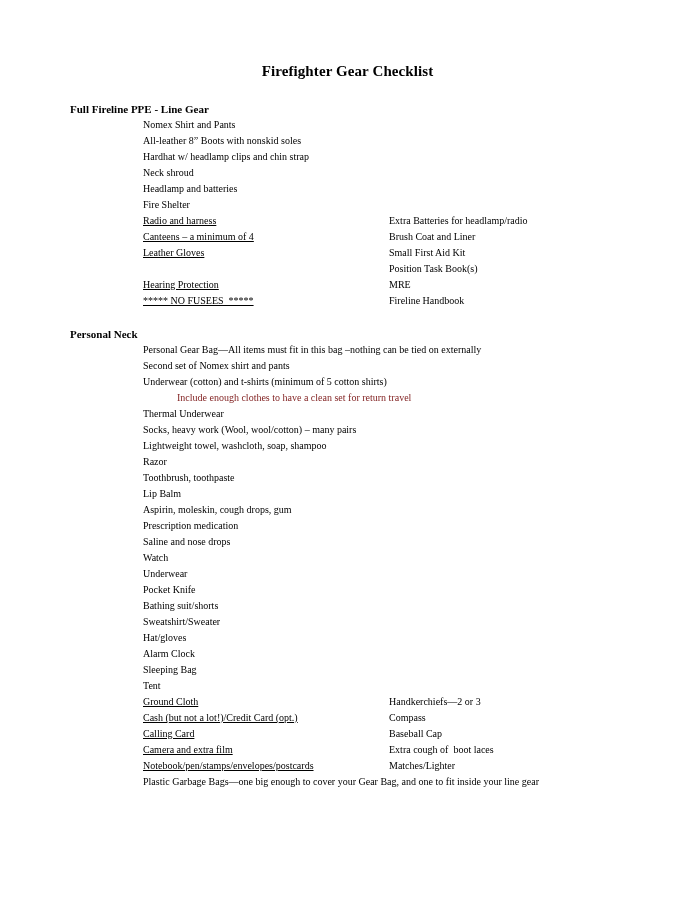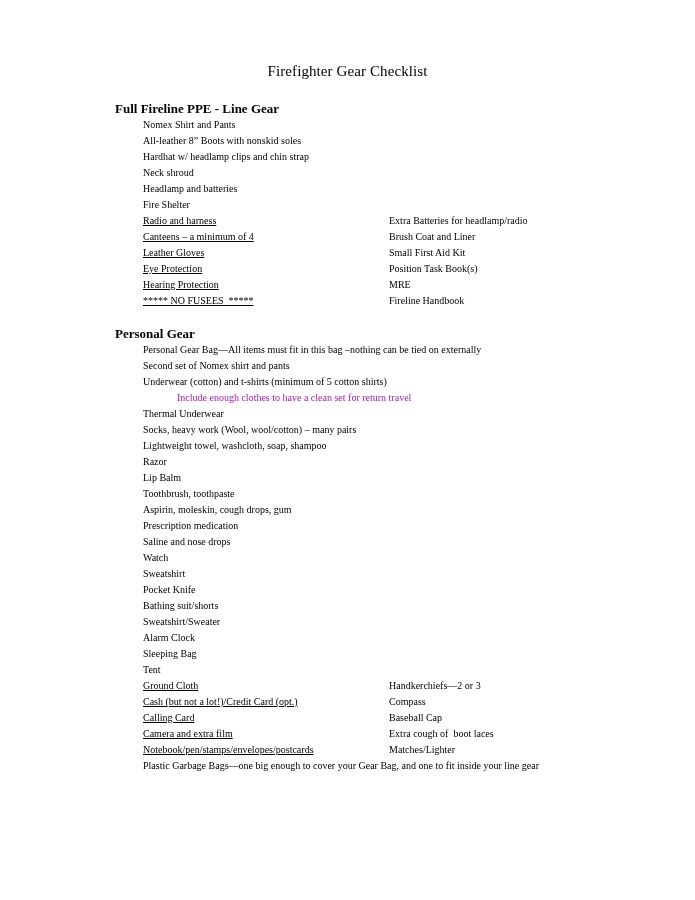--- a/index.html
+++ b/index.html
@@ -22,38 +22,38 @@
     height: 900px;
     box-sizing: border-box;
     padding: 0;
     overflow: hidden;
   }
 
   
   .doc-title {
     text-align: center;
     font-size: 15px;
-    font-weight: normal;
+    font-weight: bold;
     line-height: 16px;
     margin: 0;
     padding-top: 63px;
     letter-spacing: 0.1px;
   }
 
   
   .section {
     margin: 0;
     padding: 0;
   }
   .section-heading {
-    font-size: 13px;
+    font-size: 11px;
     font-weight: bold;
     line-height: 16px;
     margin: 0;
-    padding-left: 115px;
+    padding-left: 70px;
     white-space: pre;
   }
   .section-ppe { margin-top: 22px; }
   .section-personal { margin-top: 17px; }
 
   
   .rows {
     margin: 0;
     padding: 0;
     list-style: none;
@@ -108,46 +108,47 @@
         <div class="rows">
           <div class="row"><span class="col1">Nomex Shirt and Pants</span></div>
           <div class="row"><span class="col1">All-leather 8” Boots with nonskid soles</span></div>
           <div class="row"><span class="col1">Hardhat w/ headlamp clips and chin strap</span></div>
           <div class="row"><span class="col1">Neck shroud</span></div>
           <div class="row"><span class="col1">Headlamp and batteries</span></div>
           <div class="row"><span class="col1">Fire Shelter</span></div>
           <div class="row twocol"><span class="col1">Radio and harness</span><span class="col2">Extra Batteries for headlamp/radio</span></div>
           <div class="row twocol"><span class="col1">Canteens – a minimum of 4</span><span class="col2">Brush Coat and Liner</span></div>
           <div class="row twocol"><span class="col1">Leather Gloves</span><span class="col2">Small First Aid Kit</span></div>
-          <div class="row twocol"><span class="col1">Eye Protection</span><span class="col2">Position Task Book(s)</span></div>
+          <div class="row twocol"><span class="col2">Position Task Book(s)</span></div>
           <div class="row twocol"><span class="col1">Hearing Protection</span><span class="col2">MRE</span></div>
           <div class="row twocol"><span class="col1">***** NO FUSEES  *****</span><span class="col2">Fireline Handbook</span></div>
         </div>
       </div>
       <div class="section section-personal">
-        <div class="section-heading">Personal Gear</div>
+        <div class="section-heading">Personal Neck</div>
         <div class="rows">
           <div class="row wide"><span class="col1">Personal Gear Bag—All items must fit in this bag –nothing can be tied on externally</span></div>
           <div class="row"><span class="col1">Second set of Nomex shirt and pants</span></div>
           <div class="row"><span class="col1">Underwear (cotton) and t-shirts (minimum of 5 cotton shirts)</span></div>
-          <div class="row note" style="color: #a21caf;"><span class="col1">Include enough clothes to have a clean set for return travel</span></div>
+          <div class="row note" style="color: #7f1d1d;"><span class="col1">Include enough clothes to have a clean set for return travel</span></div>
           <div class="row"><span class="col1">Thermal Underwear</span></div>
           <div class="row"><span class="col1">Socks, heavy work (Wool, wool/cotton) – many pairs</span></div>
           <div class="row"><span class="col1">Lightweight towel, washcloth, soap, shampoo</span></div>
           <div class="row"><span class="col1">Razor</span></div>
+          <div class="row"><span class="col1">Toothbrush, toothpaste</span></div>
           <div class="row"><span class="col1">Lip Balm</span></div>
-          <div class="row"><span class="col1">Toothbrush, toothpaste</span></div>
           <div class="row"><span class="col1">Aspirin, moleskin, cough drops, gum</span></div>
           <div class="row"><span class="col1">Prescription medication</span></div>
           <div class="row"><span class="col1">Saline and nose drops</span></div>
           <div class="row"><span class="col1">Watch</span></div>
-          <div class="row"><span class="col1">Sweatshirt</span></div>
+          <div class="row"><span class="col1">Underwear</span></div>
           <div class="row"><span class="col1">Pocket Knife</span></div>
           <div class="row"><span class="col1">Bathing suit/shorts</span></div>
           <div class="row"><span class="col1">Sweatshirt/Sweater</span></div>
+          <div class="row"><span class="col1">Hat/gloves</span></div>
           <div class="row"><span class="col1">Alarm Clock</span></div>
           <div class="row"><span class="col1">Sleeping Bag</span></div>
           <div class="row"><span class="col1">Tent</span></div>
           <div class="row twocol"><span class="col1">Ground Cloth</span><span class="col2">Handkerchiefs—2 or 3</span></div>
           <div class="row twocol"><span class="col1">Cash (but not a lot!)/Credit Card (opt.)</span><span class="col2">Compass</span></div>
           <div class="row twocol"><span class="col1">Calling Card</span><span class="col2">Baseball Cap</span></div>
           <div class="row twocol"><span class="col1">Camera and extra film</span><span class="col2">Extra cough of  boot laces</span></div>
           <div class="row twocol"><span class="col1">Notebook/pen/stamps/envelopes/postcards</span><span class="col2">Matches/Lighter</span></div>
           <div class="row wide"><span class="col1">Plastic Garbage Bags—one big enough to cover your Gear Bag, and one to fit inside your line gear</span></div>
         </div>

